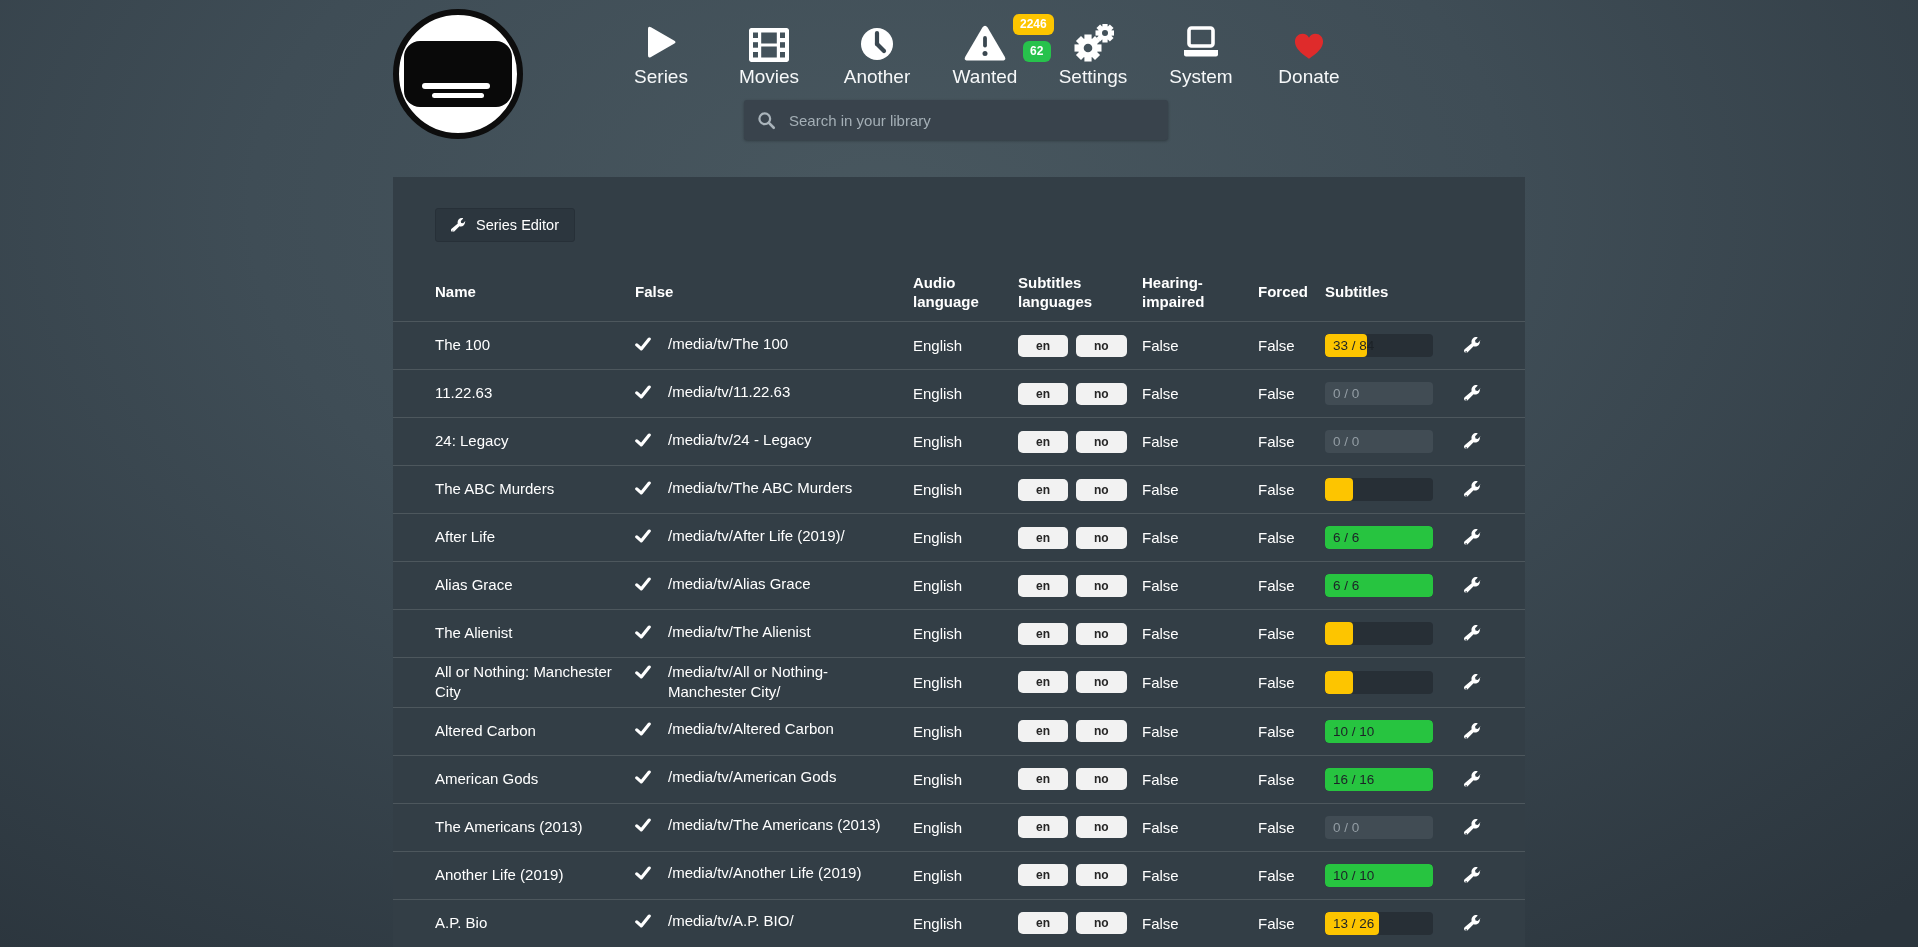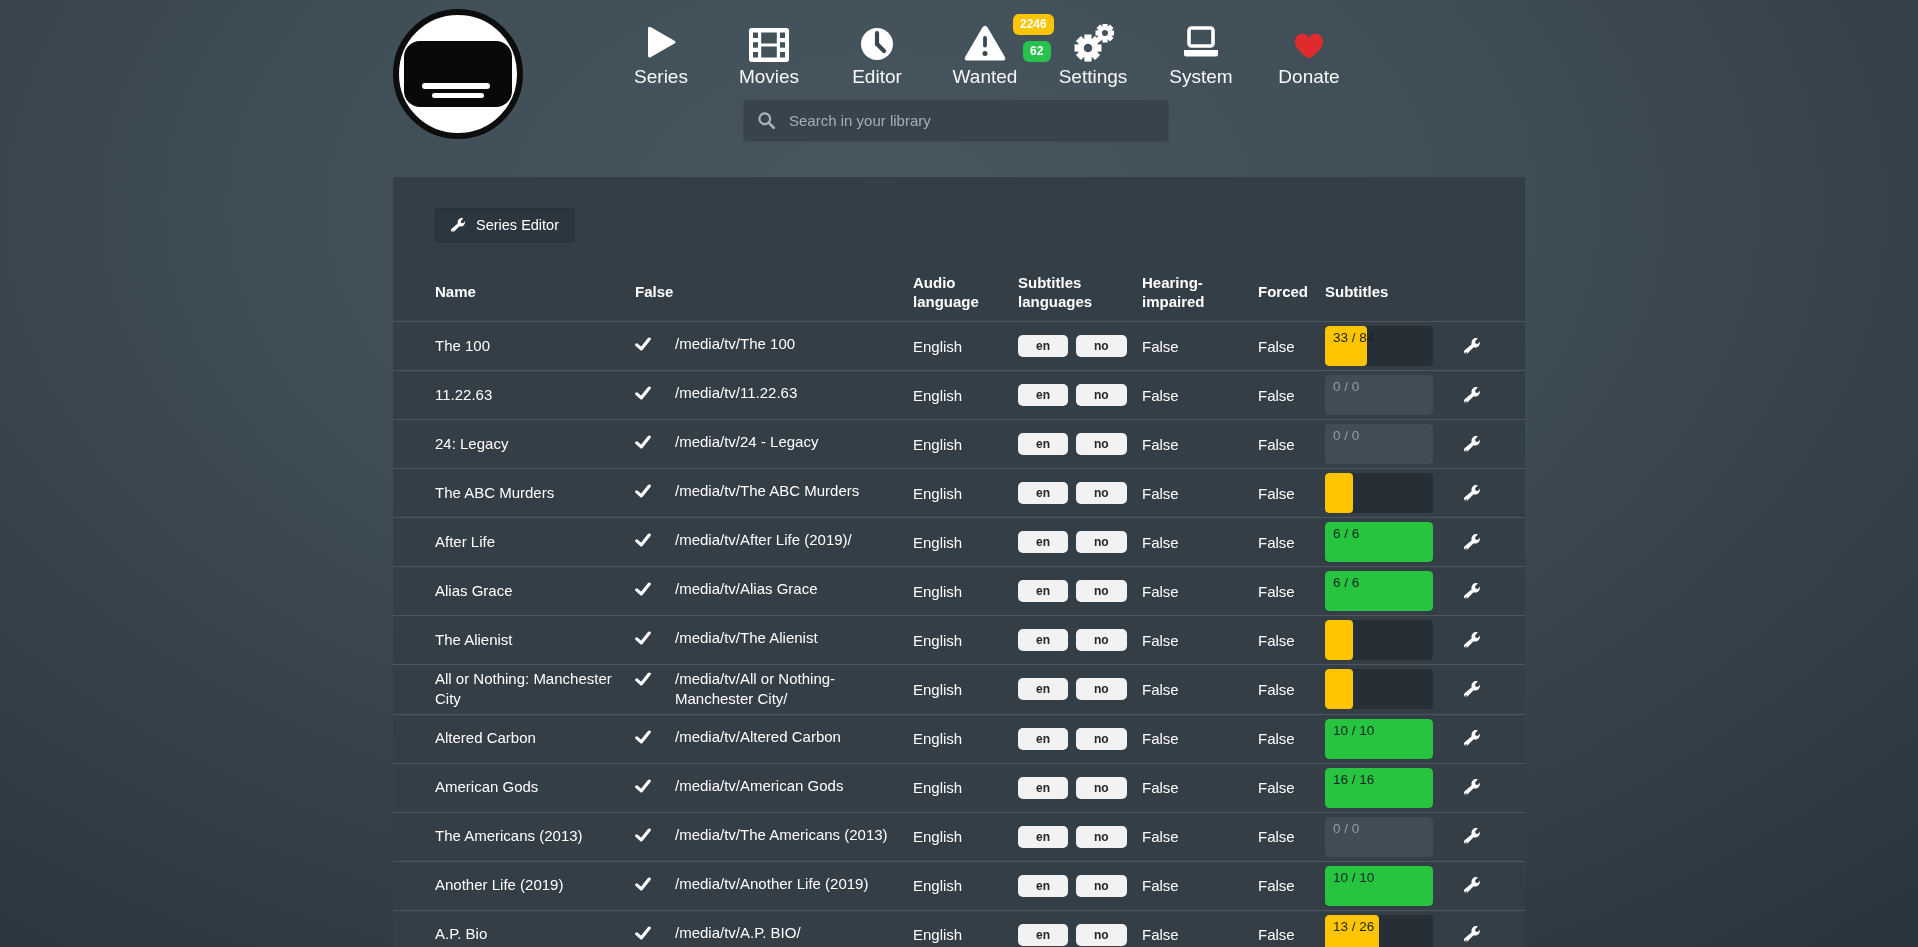--- a/index.html
+++ b/index.html
@@ -39,26 +39,26 @@
     padding:0 15px;cursor:pointer;font-family:"Liberation Sans",sans-serif;}
   
   .table{position:absolute;left:0;top:86px;width:100%;}
   .trow{display:grid;grid-template-columns:200px 278px 105px 124px 116px 67px 130px 26px;
     padding:0 44px 0 42px;align-items:center;box-sizing:border-box;}
   .thead{min-height:58px;font-weight:bold;color:#fff;font-size:15px;}
   .hcell{padding-right:14px;line-height:1.3;}
   .tbody-row{min-height:48px;border-top:1px solid rgba(255,255,255,.13);color:#fff;font-size:15px;
     padding-top:4px;padding-bottom:4px;}
   .cell-name{padding-right:22px;line-height:1.35;}
-  .cell-path{display:flex;align-items:flex-start;gap:24px;padding-right:24px;line-height:1.35;}
+  .cell-path{display:flex;align-items:flex-start;gap:17px;padding-right:24px;line-height:1.35;}
   .cell-path .chk{flex:0 0 auto;margin-top:2px;}
   .cell-langs{display:flex;gap:8px;}
   .lang-badge{background:#f2f2f2;color:#262626;font-size:12px;font-weight:bold;padding:5px 18px;
     border-radius:5px;line-height:1;}
-  .progress{width:108px;height:40px;background:#272f36;border-radius:4px;position:relative;overflow:hidden;}
+  .progress{width:108px;height:23px;background:#272f36;border-radius:4px;position:relative;overflow:hidden;}
   .progress.empty{background:#414c54;}
   .progress-fill{position:absolute;left:0;top:0;bottom:0;border-radius:4px;}
   .progress-fill.yellow{background:#fdc500;}
   .progress-fill.green{background:#27c440;}
   .progress-label{position:absolute;left:8px;top:0;line-height:23px;font-size:13.5px;color:#1c2227;white-space:nowrap;}
   .progress.empty .progress-label{color:#939da4;}
   .cell-tools{display:flex;justify-content:flex-end;}
   .wrench-btn{background:none;border:none;padding:0;cursor:pointer;display:flex;}
 </style>
 </head>
@@ -104,21 +104,21 @@
   </div>
 
   <div class="nav-item">
     <span class="nav-icon">
         <svg width="36" height="36" viewBox="0 0 36 36">
           <circle cx="18" cy="18" r="16" fill="#fff"></circle>
           <line x1="18" y1="18" x2="18" y2="7" stroke="#3a4750" stroke-width="4.2" stroke-linecap="round"></line>
           <line x1="18" y1="18" x2="25" y2="25" stroke="#3a4750" stroke-width="4.2" stroke-linecap="round"></line>
         </svg>
       </span>
-    <span class="nav-label">Editor</span>
+    <span class="nav-label">Another</span>
   </div>
 
   <div class="nav-item">
     <span class="nav-icon">
         <svg width="42" height="37" viewBox="0 0 42 37">
           <path d="M18.4 2.6 Q21 -1.2 23.6 2.6 L40.6 31.5 Q42.8 35.5 38.2 35.5 L3.8 35.5 Q-0.8 35.5 1.4 31.5 Z" fill="#fff"></path>
           <rect x="19.1" y="11" width="3.8" height="11.5" rx="1.9" fill="#3a4750"></rect>
           <circle cx="21" cy="28.5" r="2.5" fill="#3a4750"></circle>
         </svg>
       </span>

